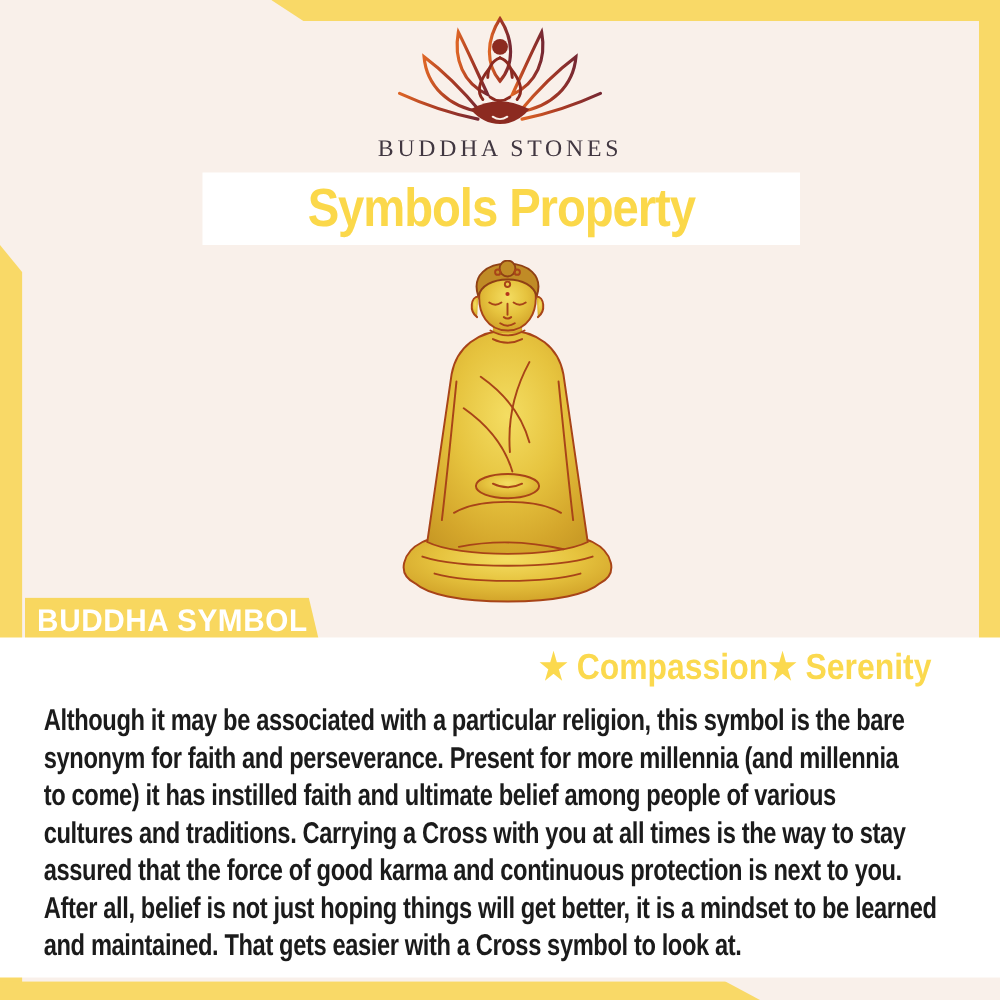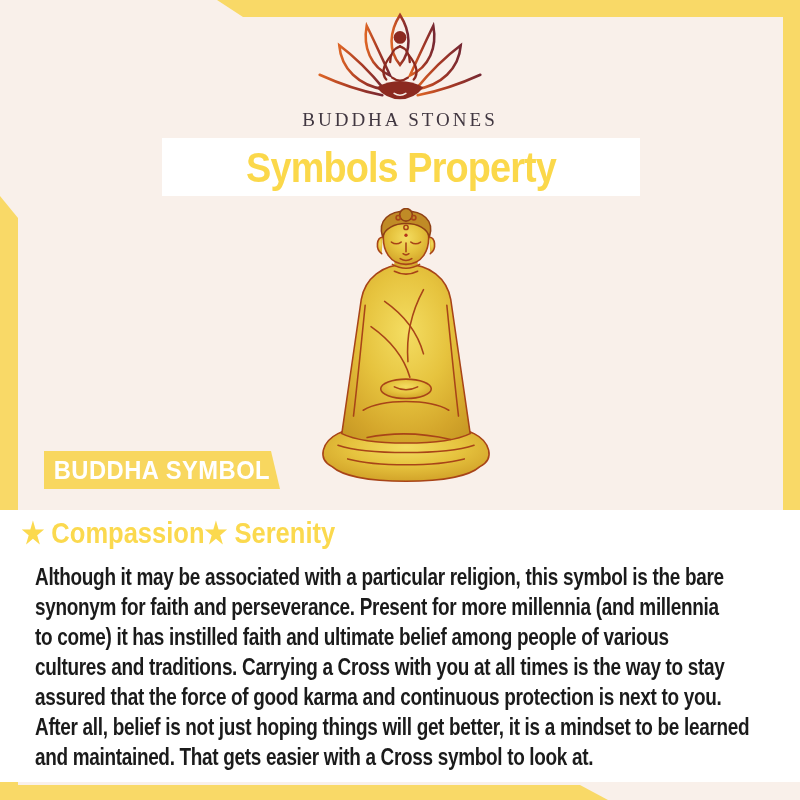--- a/index.html
+++ b/index.html
@@ -31,35 +31,35 @@
     background:#ffffff; display:flex; align-items:center; justify-content:center;
   }
   .title-text{
     font-size:43px; font-weight:bold; color:#fbd84a; letter-spacing:-1px;
     transform:scaleX(0.88); transform-origin:center; white-space:nowrap;
   }
   
   .statue{position:absolute; left:308px; top:208px; width:196px; height:282px;}
   
   .badge{
-    position:absolute; left:20px; top:451px; width:236px; height:38px;
+    position:absolute; left:20px; top:478px; width:236px; height:38px;
     background:#f8d75f; clip-path:polygon(0 0,227px 0,100% 100%,0 100%);
-    display:flex; align-items:center; justify-content:center;margin-left:24px;
+    display:flex; align-items:center; justify-content:center;
   }
   .badge-text{
     font-size:25px; font-weight:bold; color:#ffffff; letter-spacing:0.5px;
     transform:scaleX(0.95); white-space:nowrap;
   }
   
   .content{
     position:absolute; left:0; top:510px; width:800px; height:272px;
     background:#ffffff;
   }
   .props-line{
-    position:absolute; left:0; top:6px; width:767px; text-align:left;
+    position:absolute; left:0; top:6px; width:767px; text-align:right;
     font-size:29px; font-weight:bold; color:#fbd94e; white-space:nowrap;
   }
   .props-inner{display:inline-block; transform:scaleX(0.88); transform-origin:center;}
   .paragraph{
     position:absolute; left:35px; top:52px; width:940px;
     transform:scaleX(0.79); transform-origin:left top;
     font-size:24px; font-weight:bold; color:#1b1b1b;
     letter-spacing:-0.4px; line-height:30px;
   }
   .paragraph .line{white-space:nowrap;}

